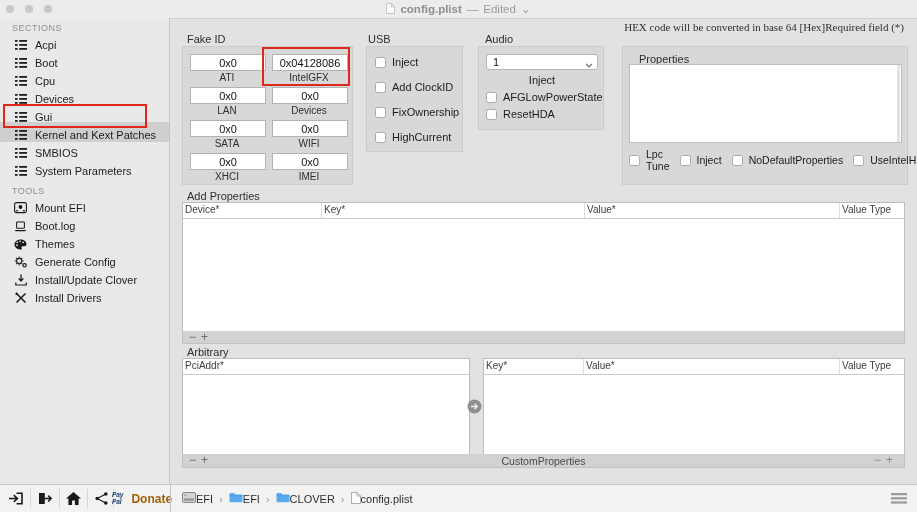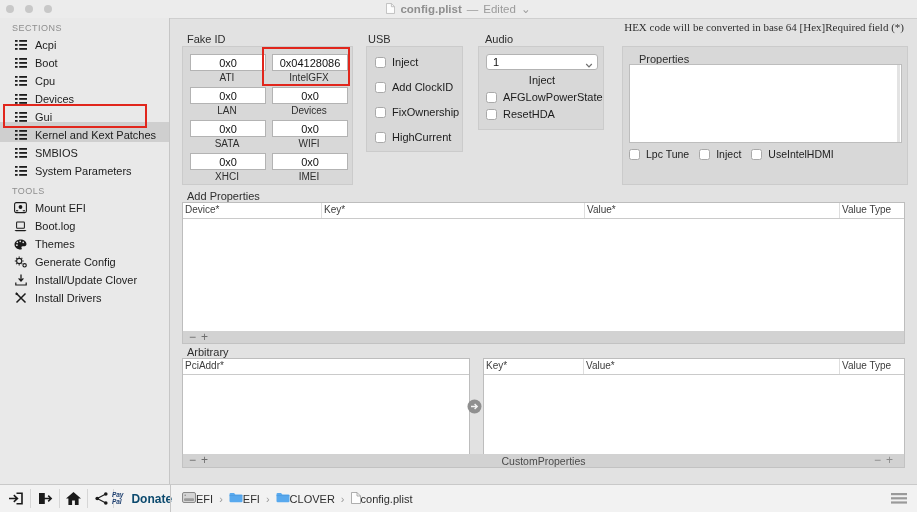--- a/index.html
+++ b/index.html
@@ -60,21 +60,21 @@
   .foot-center{position:absolute;left:0;right:0;text-align:center;color:#4a4a4a;font-size:10.5px;}
   .foot-right{position:absolute;right:6px;top:0;display:flex;align-items:center;height:100%;color:#8a8a8a;}
   .foot-right .mp{width:12px;}
   .circle-btn{position:absolute;left:467px;top:399px;width:15px;height:15px;}
   
   .bottombar{position:absolute;left:0;top:484px;width:917px;height:28px;background:#f2f2f2;border-top:1px solid #c9c9c9;box-sizing:border-box;}
   .bb-btn{position:absolute;top:0;height:27px;display:flex;align-items:center;justify-content:center;}
   .bb-sep{position:absolute;top:4px;width:1px;height:19px;background:#d6d6d6;}
   .bb-divider{position:absolute;left:170px;top:0;width:1px;height:27px;background:#c6c6c6;}
   .pp-badge{font-style:italic;font-weight:bold;font-size:6.5px;line-height:6.5px;color:#1b3d6e;text-align:left;}
-  .donate-label{font-weight:bold;font-size:12px;color:#0c4a6e;margin-left:8px;}
+  .donate-label{font-weight:bold;font-size:12px;color:#a16207;margin-left:8px;}
   .breadcrumb{position:absolute;left:182px;top:0;height:27px;display:flex;align-items:center;gap:6px;font-size:11px;color:#2e2e2e;}
   .crumb{display:flex;align-items:center;}
   .crumb-sep{color:#9a9a9a;}
   .menu-btn{position:absolute;right:10px;top:8px;}
   
   .notices{position:absolute;top:21px;right:13px;display:flex;gap:0;font-size:11px;color:#2e2e2e;font-family:Liberation Serif, serif;}
 </style>
 </head>
 <body>
 
@@ -359,20 +359,24 @@
     <textarea class="prop-text" style=""></textarea>
     <div class="prop-scroll"></div>
     <div class="prop-row" style="top:101px;">
       <label class="cb-row">
           <span class="cb"></span>
           <span>Lpc Tune</span>
         </label>
       <label class="cb-row">
           <span class="cb"></span>
           <span>Inject</span>
+        </label>
+      <label class="cb-row">
+          <span class="cb"></span>
+          <span>NoDefaultProperties</span>
         </label>
       <label class="cb-row">
           <span class="cb"></span>
           <span>UseIntelHDMI</span>
         </label>
     </div>
   </div>
 
   <div class="sec-label" style="left:187px;top:190px;">Add Properties</div>
   <div class="tbl" style="left:182px;top:202px;width:723px;height:129px;">

